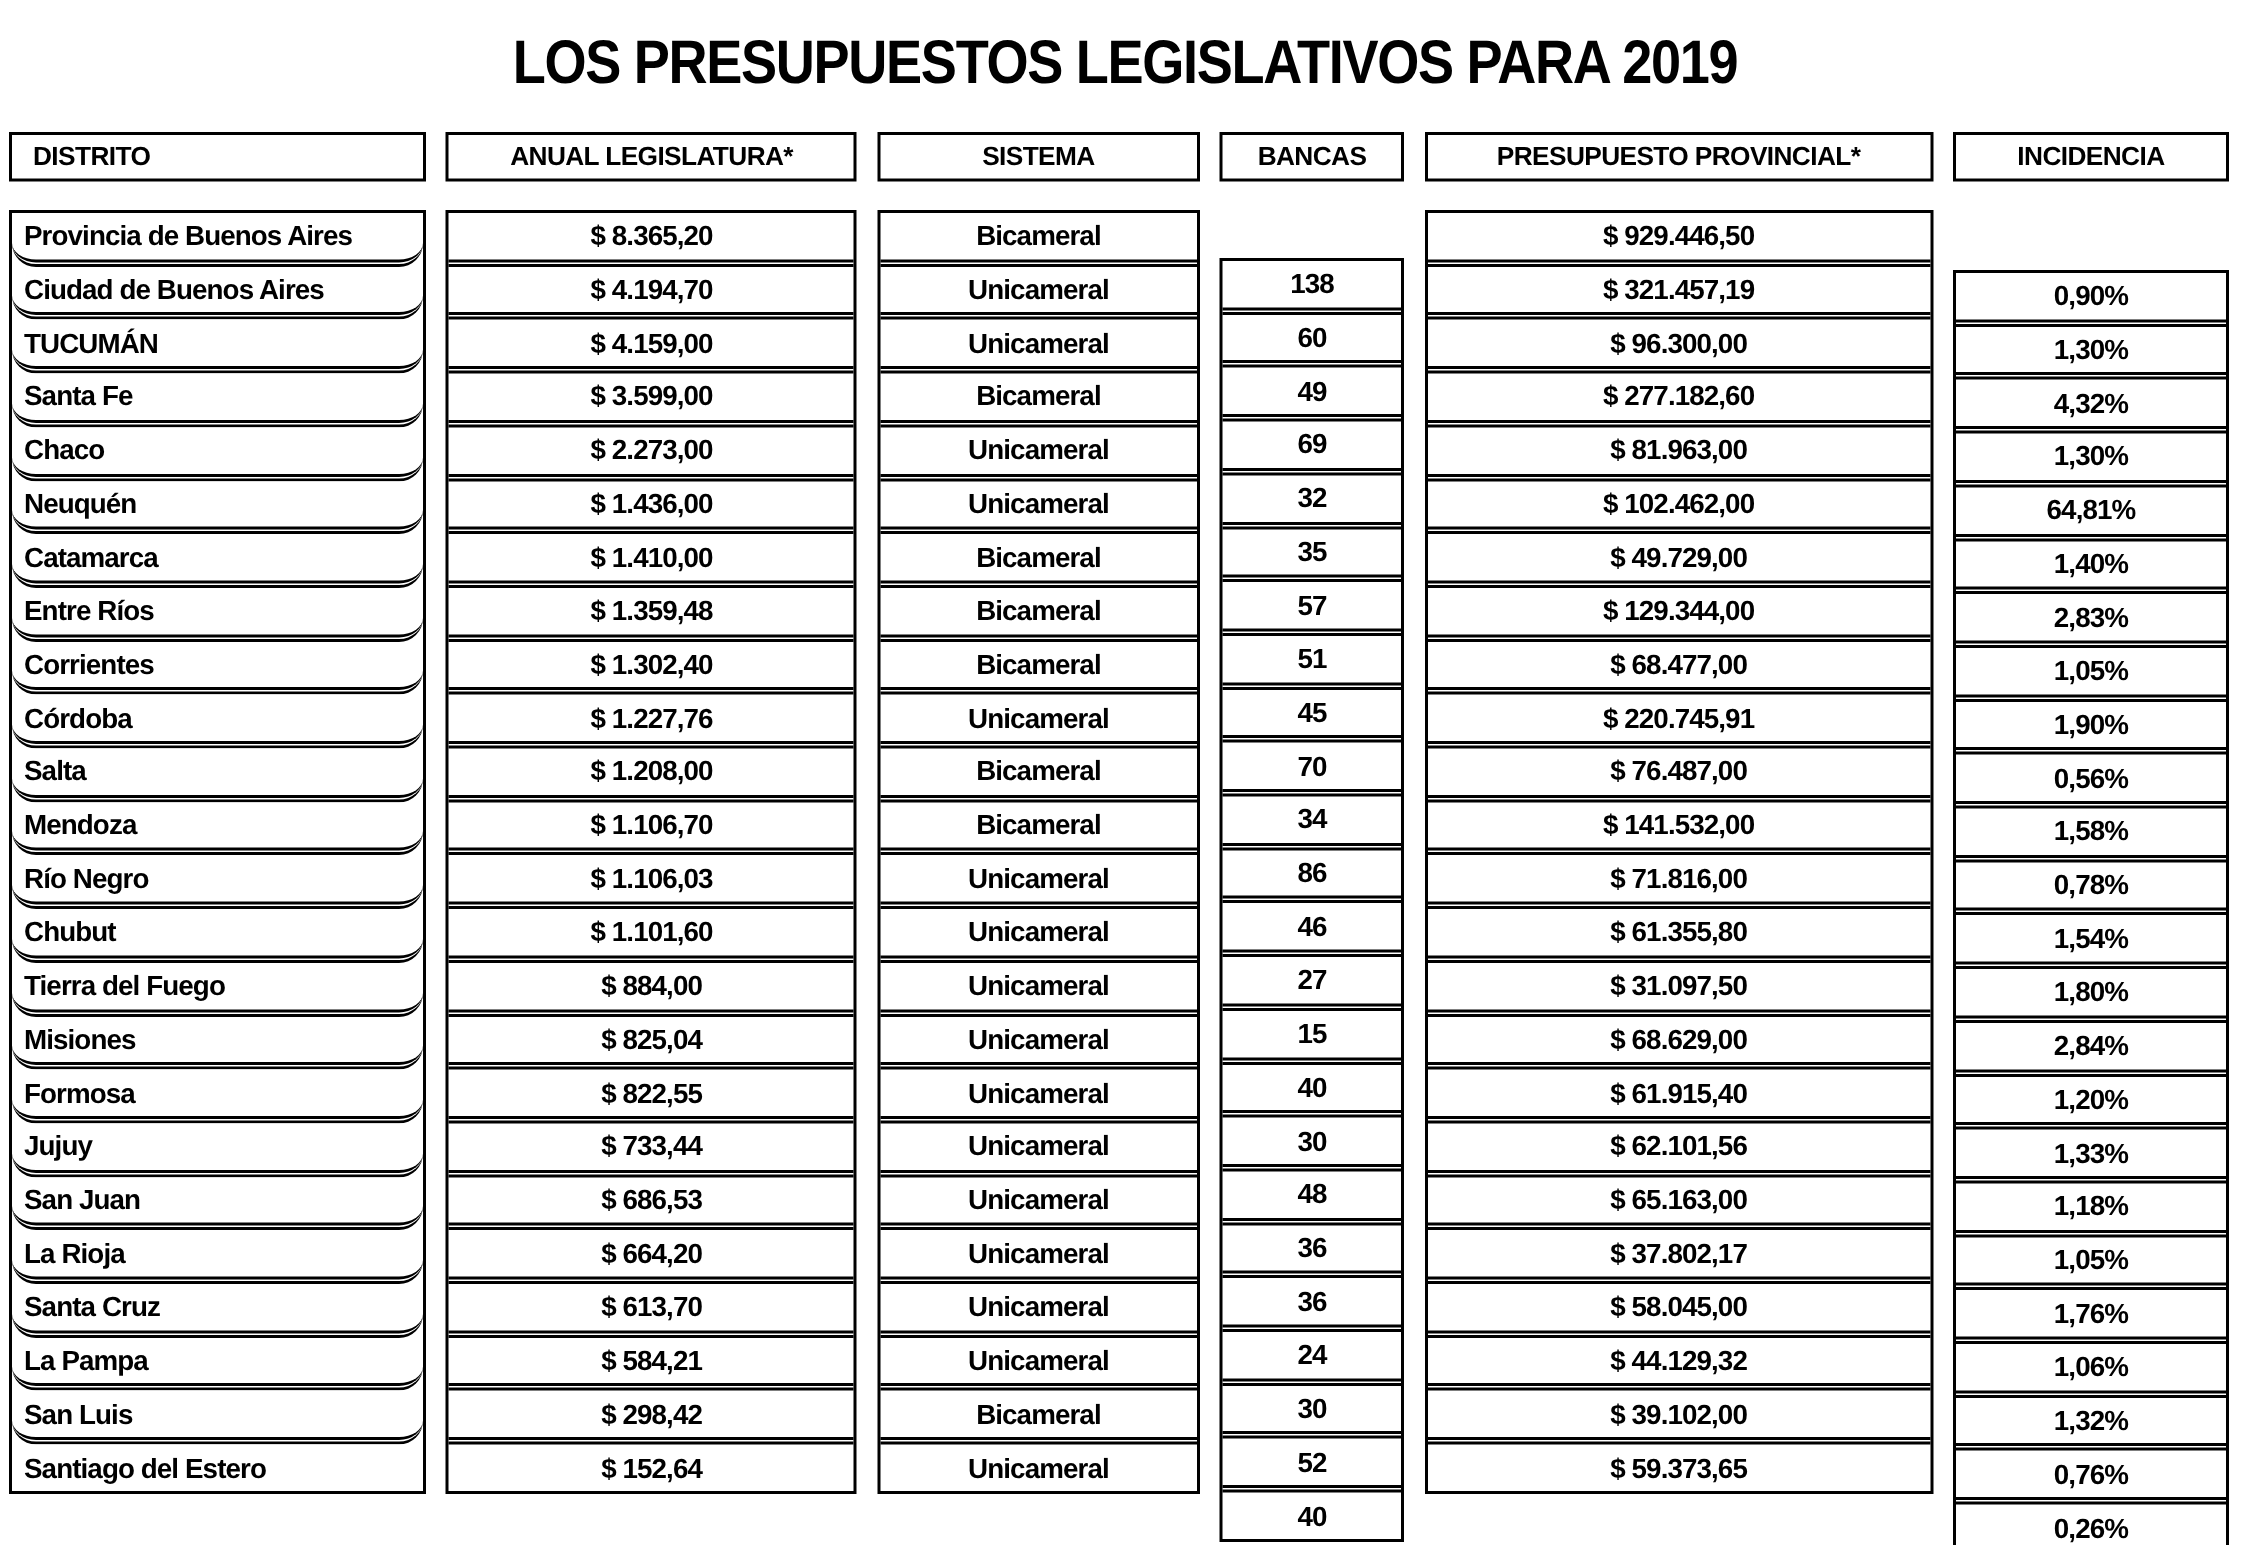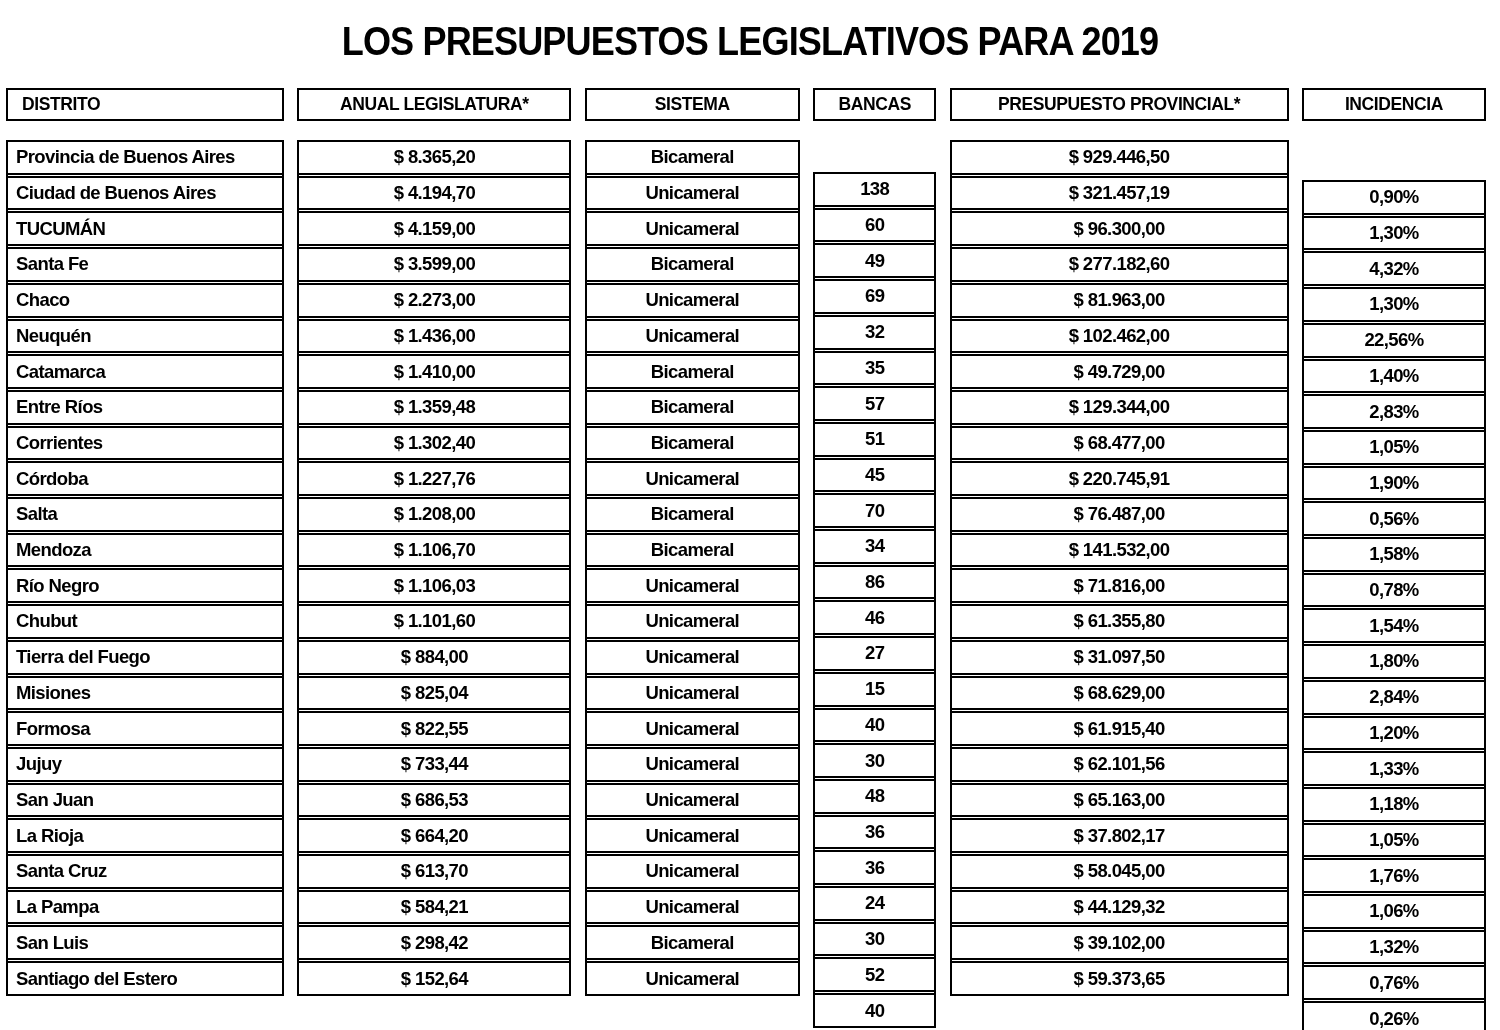--- a/index.html
+++ b/index.html
@@ -68,20 +68,21 @@
     font-size: 18.5px;
     letter-spacing: -0.6px;
     border-bottom: 5px double #000;
     white-space: nowrap;
     overflow: hidden;
   }
   .cell:last-child { border-bottom: none; }
   .col-distrito .cell {
     justify-content: flex-start;
     padding-left: 8px;
+    border-radius: 16px;
   }
   .footnote {
     text-align: right;
     padding-right: 50px;
     font-weight: bold;
     font-size: 18px;
     letter-spacing: 1px;
     margin-top: 6px;
   }
 </style>
@@ -236,21 +237,21 @@
         <div class="cell">$ 59.373,65</div>
       </div>
   </div>
   <div class="col col-incidencia">
     <div class="hcell">INCIDENCIA</div>
     <div class="tbody">
         <div class="cell">0,90%</div>
         <div class="cell">1,30%</div>
         <div class="cell">4,32%</div>
         <div class="cell">1,30%</div>
-        <div class="cell">22,56%</div>
+        <div class="cell">64,81%</div>
         <div class="cell">1,40%</div>
         <div class="cell">2,83%</div>
         <div class="cell">1,05%</div>
         <div class="cell">1,90%</div>
         <div class="cell">0,56%</div>
         <div class="cell">1,58%</div>
         <div class="cell">0,78%</div>
         <div class="cell">1,54%</div>
         <div class="cell">1,80%</div>
         <div class="cell">2,84%</div>

